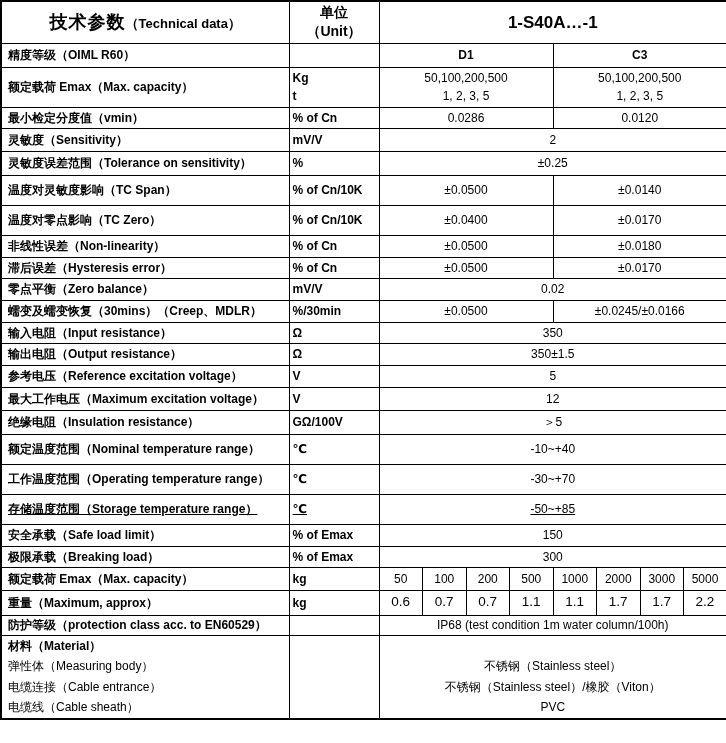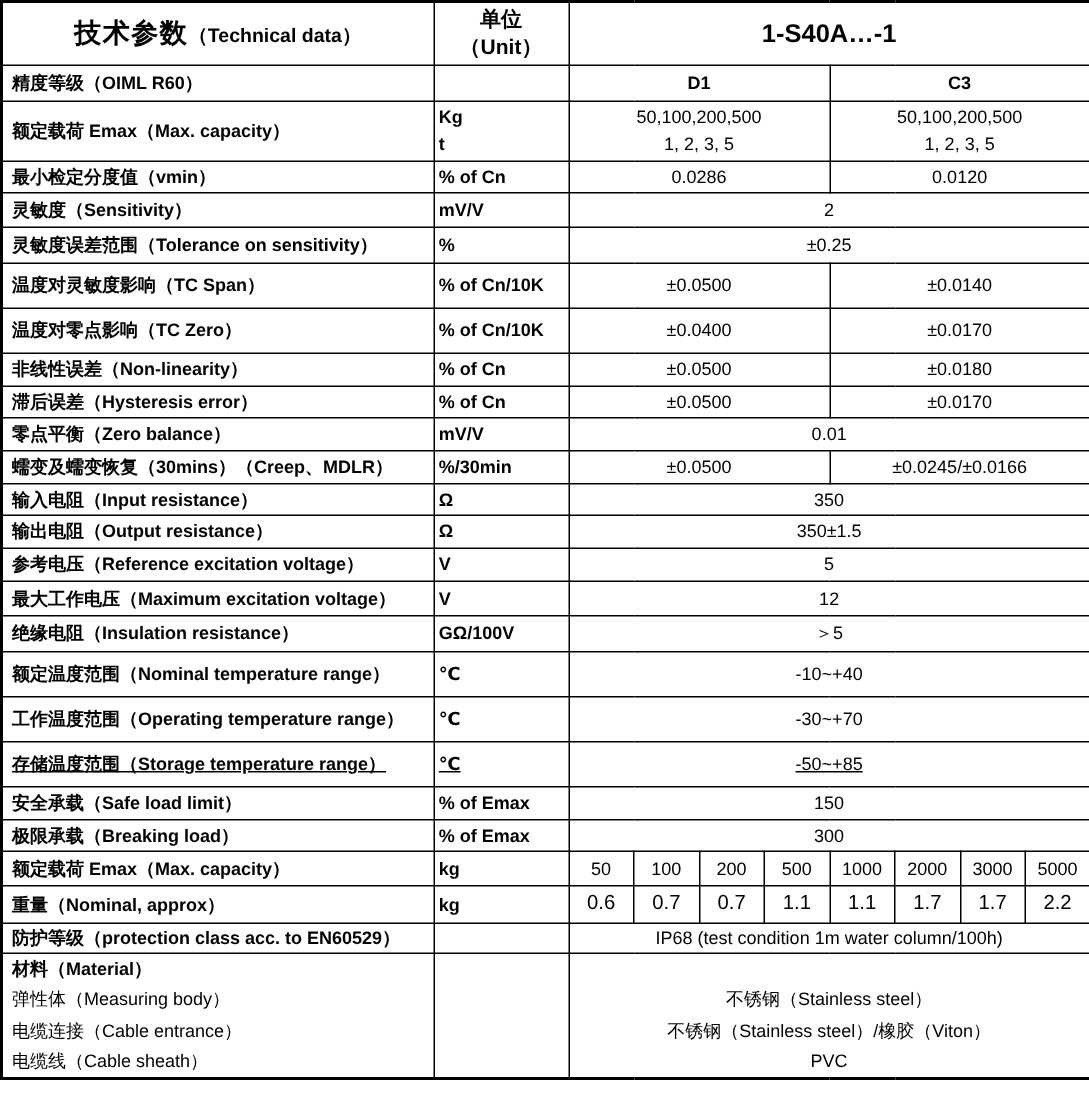--- a/index.html
+++ b/index.html
@@ -116,21 +116,21 @@
         </tr>
         <tr style="height: 21px;">
           <td class="label">滞后误差（Hysteresis error）</td>
           <td class="unit">% of Cn</td>
           <td colspan="4" class="val">±0.0500</td>
           <td colspan="4" class="val">±0.0170</td>
         </tr>
         <tr style="height: 22px;">
           <td class="label">零点平衡（Zero balance）</td>
           <td class="unit">mV/V</td>
-          <td colspan="8" class="val">0.01</td>
+          <td colspan="8" class="val">0.02</td>
         </tr>
         <tr style="height: 22px;">
           <td class="label">蠕变及蠕变恢复（30mins）（Creep、MDLR）</td>
           <td class="unit">%/30min</td>
           <td colspan="4" class="val">±0.0500</td>
           <td colspan="4" class="val">±0.0245/±0.0166</td>
         </tr>
         <tr style="height: 21px;">
           <td class="label">输入电阻（Input resistance）</td>
           <td class="unit">Ω</td>
@@ -187,21 +187,21 @@
           <td colspan="1" class="val">50</td>
           <td colspan="1" class="val">100</td>
           <td colspan="1" class="val">200</td>
           <td colspan="1" class="val">500</td>
           <td colspan="1" class="val">1000</td>
           <td colspan="1" class="val">2000</td>
           <td colspan="1" class="val">3000</td>
           <td colspan="1" class="val">5000</td>
         </tr>
         <tr style="height: 25px;">
-          <td class="label">重量（Nominal, approx）</td>
+          <td class="label">重量（Maximum, approx）</td>
           <td class="unit">kg</td>
           <td colspan="1" class="val big">0.6</td>
           <td colspan="1" class="val big">0.7</td>
           <td colspan="1" class="val big">0.7</td>
           <td colspan="1" class="val big">1.1</td>
           <td colspan="1" class="val big">1.1</td>
           <td colspan="1" class="val big">1.7</td>
           <td colspan="1" class="val big">1.7</td>
           <td colspan="1" class="val big">2.2</td>
         </tr>

